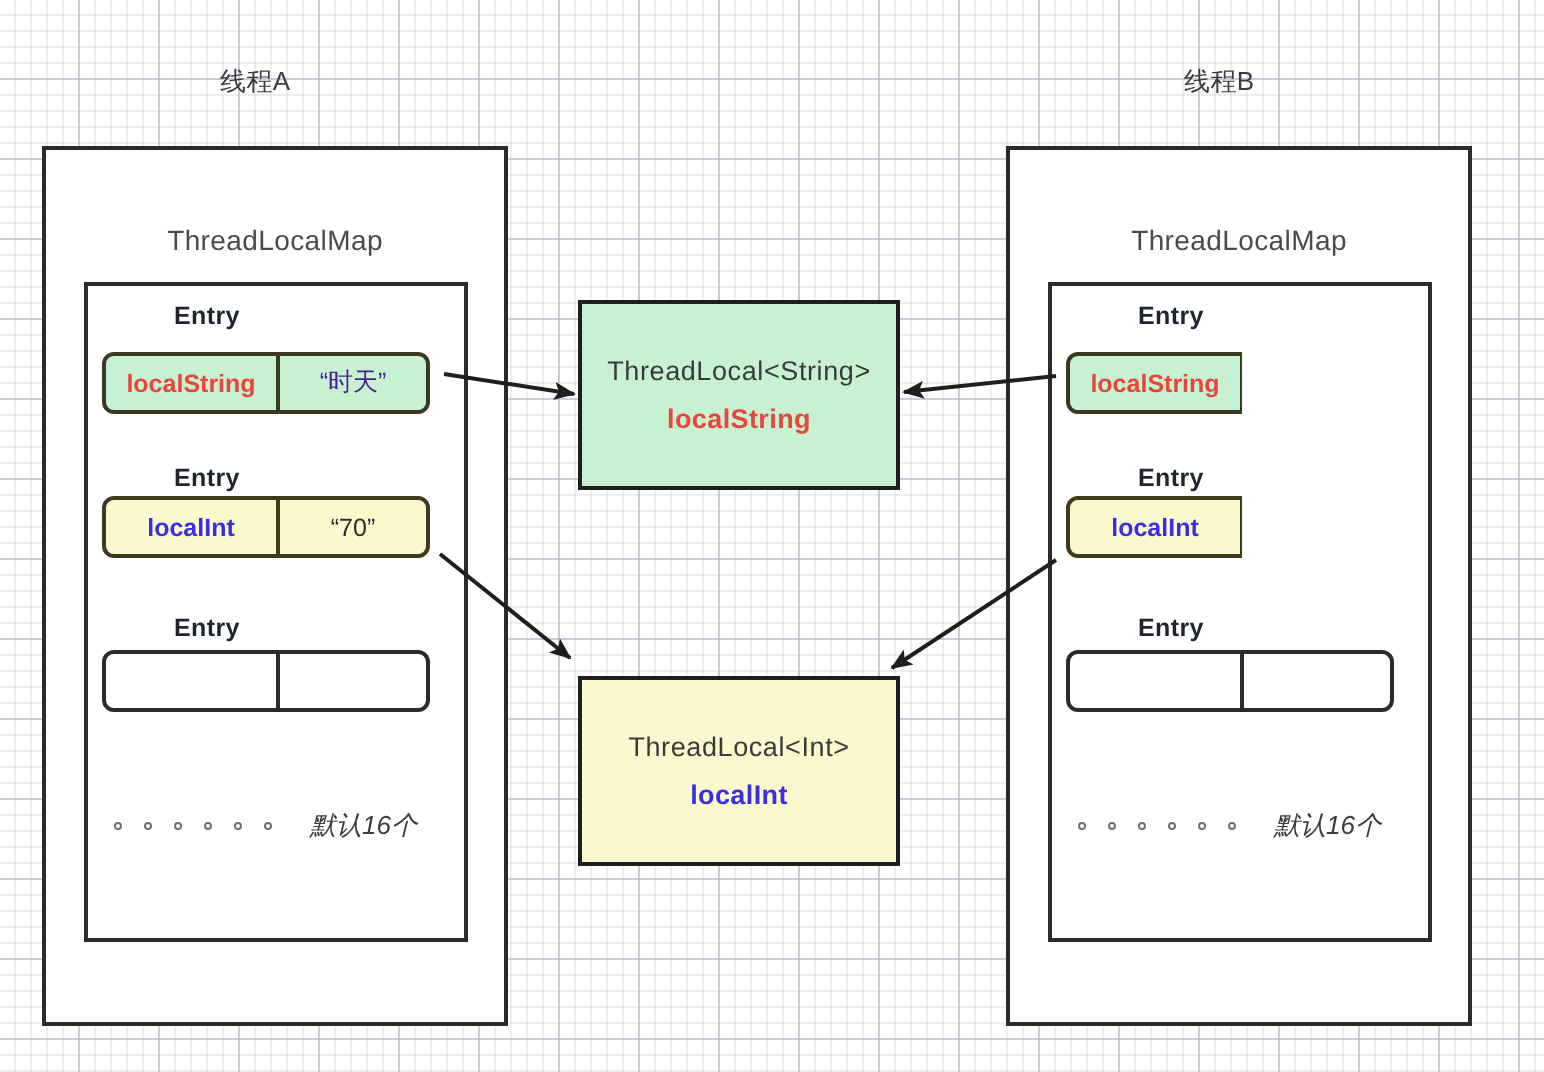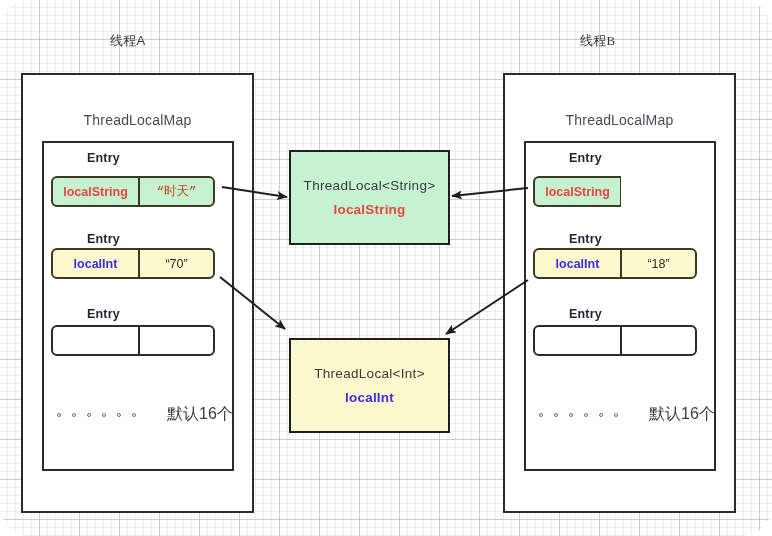--- a/index.html
+++ b/index.html
@@ -15,21 +15,20 @@
     height: 536px;
     overflow: hidden;
     background-color: #ffffff;
     background-image:
       linear-gradient(to right, rgba(170,180,195,0.55) 1px, transparent 1px),
       linear-gradient(to bottom, rgba(170,180,195,0.55) 1px, transparent 1px),
       linear-gradient(to right, rgba(190,200,212,0.30) 1px, transparent 1px),
       linear-gradient(to bottom, rgba(190,200,212,0.30) 1px, transparent 1px);
     background-size: 40px 40px, 40px 40px, 8px 8px, 8px 8px;
     background-position: -1px -1px, -1px -1px, -1px -1px, -1px -1px;
-    border-radius: 30px;
   }
 
   .thread-label {
     position: absolute;
     font-size: 13px;
     color: #3b3b3b;
     letter-spacing: 0.2px;
     white-space: nowrap;
   }
 
@@ -83,21 +82,21 @@
   .cell.value { width: 76px; border-radius: 0 6px 6px 0; border-left-width: 1.6px; }
 
   
   .row-green .cell {
     background: #c7f2d2;
     border: 2px solid #3a3a22;
   }
   .row-green .cell.key  { border-right-width: 1px; }
   .row-green .cell.value{ border-left-width: 1px; }
   .row-green .cell.key span { color: #e8453c; font-weight: bold; }
-  .row-green .cell.value span { color: #c2410c; font-family: Liberation Mono, monospace; }
+  .row-green .cell.value span { color: #4c1d95; }
 
   
   .row-yellow .cell {
     background: #fbf8ce;
     border: 2px solid #3d3a1d;
   }
   .row-yellow .cell.key  { border-right-width: 1px; }
   .row-yellow .cell.value{ border-left-width: 1px; }
   .row-yellow .cell.key span { color: #3a2fe0; font-weight: bold; }
   .row-yellow .cell.value span { color: #2b2b2b; }
@@ -118,24 +117,25 @@
   }
   .dot {
     width: 4px;
     height: 4px;
     border: 1px solid #6f6f6f;
     border-radius: 50%;
     background: #ffffff;
     box-sizing: border-box;
   }
   .ellipsis-text {
-    font-size: 16px;
+    font-size: 13px;
     color: #3c3c3c;
-    margin-left: 20px;
+    margin-left: 8px;
     white-space: nowrap;
+    font-style: italic;
   }
 
   .tl-box {
     position: absolute;
     border: 2.5px solid #1e1e1e;
     box-sizing: border-box;
     display: flex;
     flex-direction: column;
     align-items: center;
     justify-content: center;
@@ -210,42 +210,39 @@
   <div class="ellipsis-row" style="left:57px; top:404px;">
     <span class="dot"></span>
     <span class="dot"></span>
     <span class="dot"></span>
     <span class="dot"></span>
     <span class="dot"></span>
     <span class="dot"></span>
     <span class="ellipsis-text">默认16个</span>
   </div>
 
-  <div class="thread-label" style="left:580px; top:32px;font-family:Liberation Serif, serif;">线程B</div>
+  <div class="thread-label" style="left:592px; top:32px;">线程B</div>
 
   <div class="thread-box" style="left:503px; top:73px; width:233px; height:440px;">
     <div class="map-title" style="top:37px;">ThreadLocalMap</div>
   </div>
 
   <div class="map-box" style="left:524px; top:141px; width:192px; height:330px;"></div>
 
   <div class="entry-label" style="left:552px; top:151px;">Entry</div>
   <div class="entry-row row-green" style="left:533px; top:176px; width:164px; height:31px;">
     <div class="cell key">
       <span>localString</span>
     </div>
   </div>
 
   <div class="entry-label" style="left:552px; top:232px;">Entry</div>
   <div class="entry-row row-yellow" style="left:533px; top:248px; width:164px; height:31px;">
     <div class="cell key">
       <span>localInt</span>
-    </div>
-    <div class="cell value">
-      <span>“18”</span>
     </div>
   </div>
 
   <div class="entry-label" style="left:552px; top:307px;">Entry</div>
   <div class="entry-row row-empty" style="left:533px; top:325px; width:164px; height:31px;">
     <div class="cell key">
       <span></span>
     </div>
     <div class="cell value">
       <span></span>

